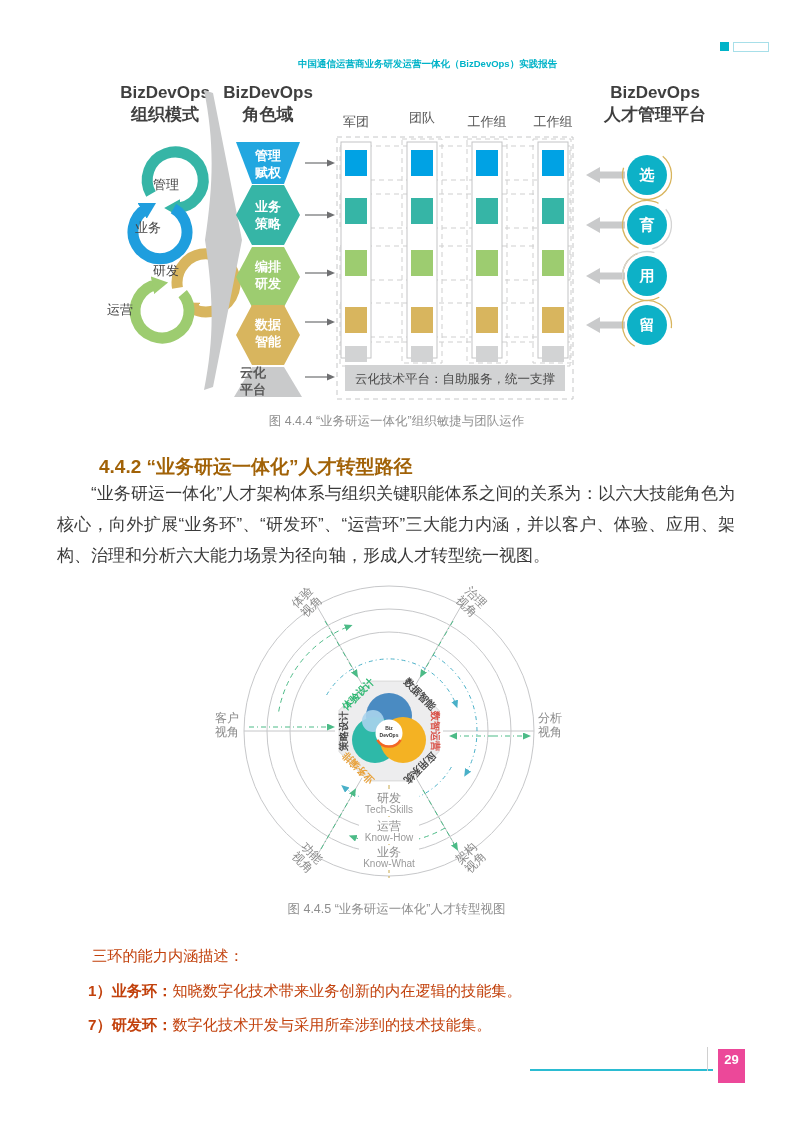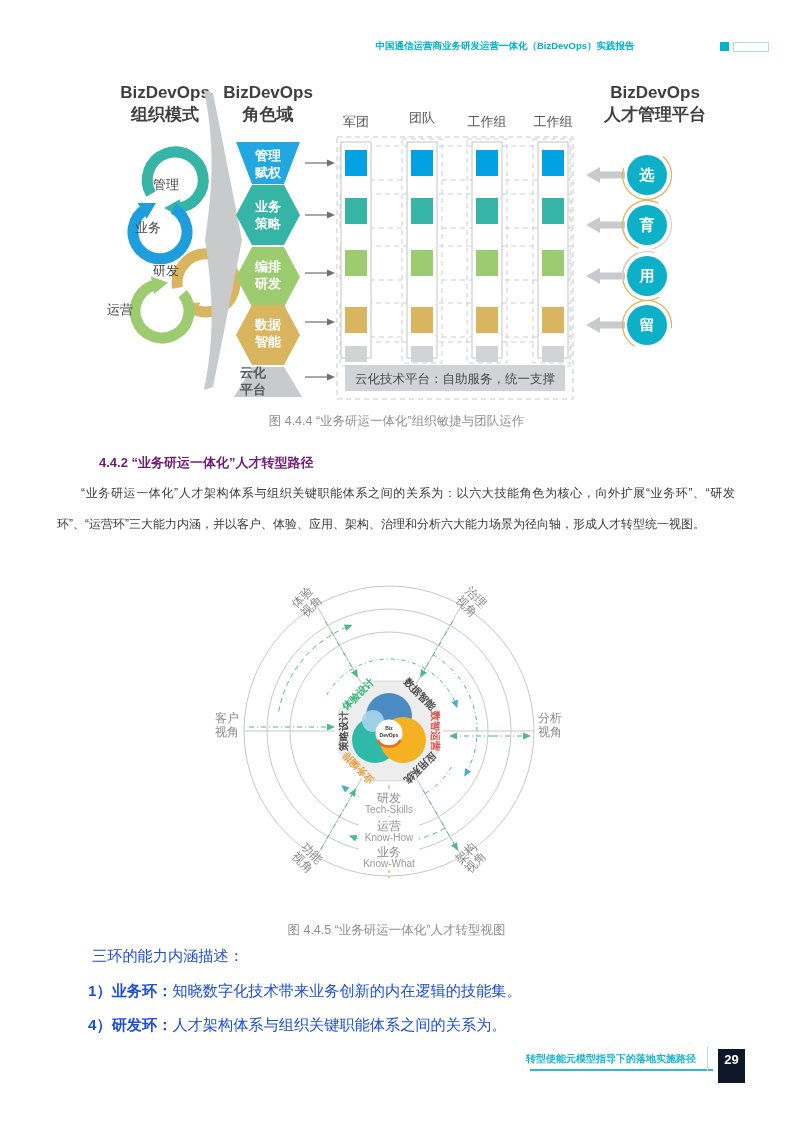--- a/index.html
+++ b/index.html
@@ -8,26 +8,26 @@
   .abs{position:absolute;}
   .b{font-weight:bold;}
   .fig-title{font-size:17px;font-weight:bold;color:#3f3f3f;line-height:1.3;text-align:center;white-space:pre-line;}
   .col-head{font-size:13px;color:#575757;text-align:center;width:60px;}
   .ring-label{font-size:13px;color:#454545;width:34px;text-align:center;}
   .hex-label{width:64px;text-align:center;font-size:13px;font-weight:bold;color:#fff;line-height:17px;white-space:pre-line;}
   .hex-label.dark{color:#5a5a5a;}
   .talent-label{width:28px;text-align:center;font-size:15px;font-weight:bold;color:#fff;}
   .platform-text{width:220px;text-align:center;font-size:12.5px;color:#4a4a4a;}
   .caption{left:0;width:793px;text-align:center;font-size:12.5px;color:#8f8f8f;}
-  .sec-head{font-size:13px;font-weight:bold;color:#701a75;}
-  .para{width:678px;font-size:12px;line-height:31px;color:#3a3a3a;text-align:justify;text-indent:2em;}
-  .body-line{font-size:15.2px;color:#1d4ed8;}
-  .hdr-text{width:414px;text-align:center;font-size:9.5px;font-weight:bold;color:#00b3c8;}
+  .sec-head{font-size:19px;font-weight:bold;color:#a16207;}
+  .para{width:678px;font-size:17px;line-height:31px;color:#3a3a3a;text-align:justify;text-indent:2em;}
+  .body-line{font-size:15.2px;color:#c2410c;}
+  .hdr-text{width:414px;text-align:left;font-size:9.5px;font-weight:bold;color:#00b3c8;margin-top:18px;}
   .ftr-text{width:298px;text-align:right;font-size:10px;font-weight:bold;color:#1ab5cb;}
-  .pg-square{width:27px;height:34px;background:#0f172a;color:#fff;font-size:13px;font-weight:bold;text-align:center;line-height:22px;}
+  .pg-square{width:27px;height:34px;background:#ec4899;color:#fff;font-size:13px;font-weight:bold;text-align:center;line-height:22px;}
   svg text{font-family:"Liberation Sans","DejaVu Sans",sans-serif;}
   .ax-t{font-size:12px;fill:#8a8a8a;}
   .ring-zh{font-size:12px;fill:#8e8e8e;}
   .ring-en{font-size:10px;fill:#9a9a9a;}
   .skill-t{font-size:10px;font-weight:bold;}
   .core-t{font-size:5px;fill:#333;font-weight:bold;}
 </style>
 </head>
 <body>
 
@@ -293,28 +293,27 @@
         <text x="0" y="0" text-anchor="middle" class="ax-t">功能</text>
         <text x="0" y="13" text-anchor="middle" class="ax-t">视角</text>
       </g>
       <g transform="translate(282,286) rotate(-45)">
         <text x="0" y="0" text-anchor="middle" class="ax-t">架构</text>
         <text x="0" y="13" text-anchor="middle" class="ax-t">视角</text>
       </g>
     </g>
   </svg>
 
-  <div class="abs caption" style="top:901px;margin-top:21px;">图 4.4.5 “业务研运一体化”人才转型视图</div>
+  <div class="abs caption" style="top:901px;">图 4.4.5 “业务研运一体化”人才转型视图</div>
 
   <div class="abs body-line" style="left:92px;top:946px;">三环的能力内涵描述：</div>
   <div class="abs body-line" style="left:88px;top:981px;">
     <span class="b">1）业务环：</span><span>知晓数字化技术带来业务创新的内在逻辑的技能集。</span>
   </div>
   <div class="abs body-line" style="left:88px;top:1015px;">
-    <span class="b">4）研发环：</span><span>人才架构体系与组织关键职能体系之间的关系为。</span>
+    <span class="b">7）研发环：</span><span>数字化技术开发与采用所牵涉到的技术技能集。</span>
   </div>
 
-  <div class="abs ftr-text" style="left:398px;top:1052px;">转型使能元模型指导下的落地实施路径</div>
   <div class="abs" style="left:530px;top:1069px;width:183px;height:2px;background:#2bbcd2;"></div>
   <div class="abs" style="left:707px;top:1047px;width:1px;height:24px;background:#d0d0d0;"></div>
   <div class="abs pg-square" style="left:718px;top:1049px;">29</div>
 
 </div>
 
 </body></html>

